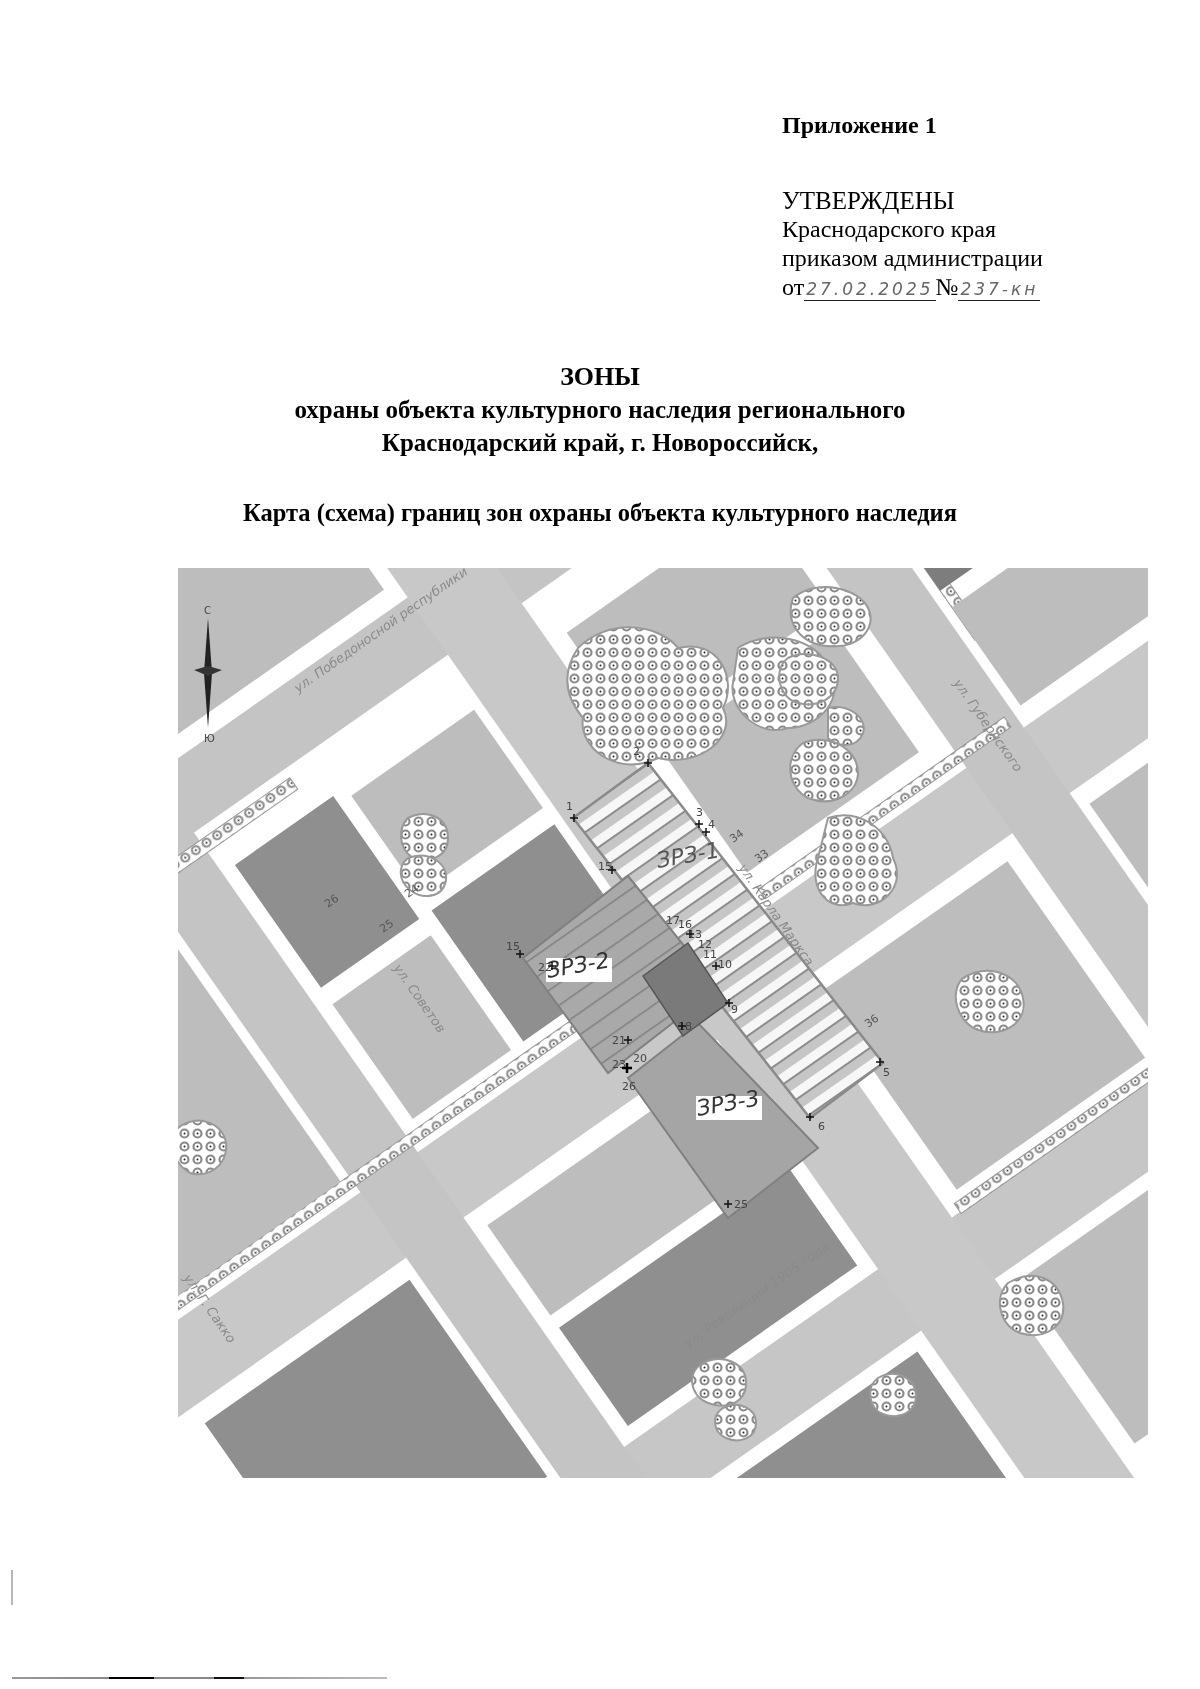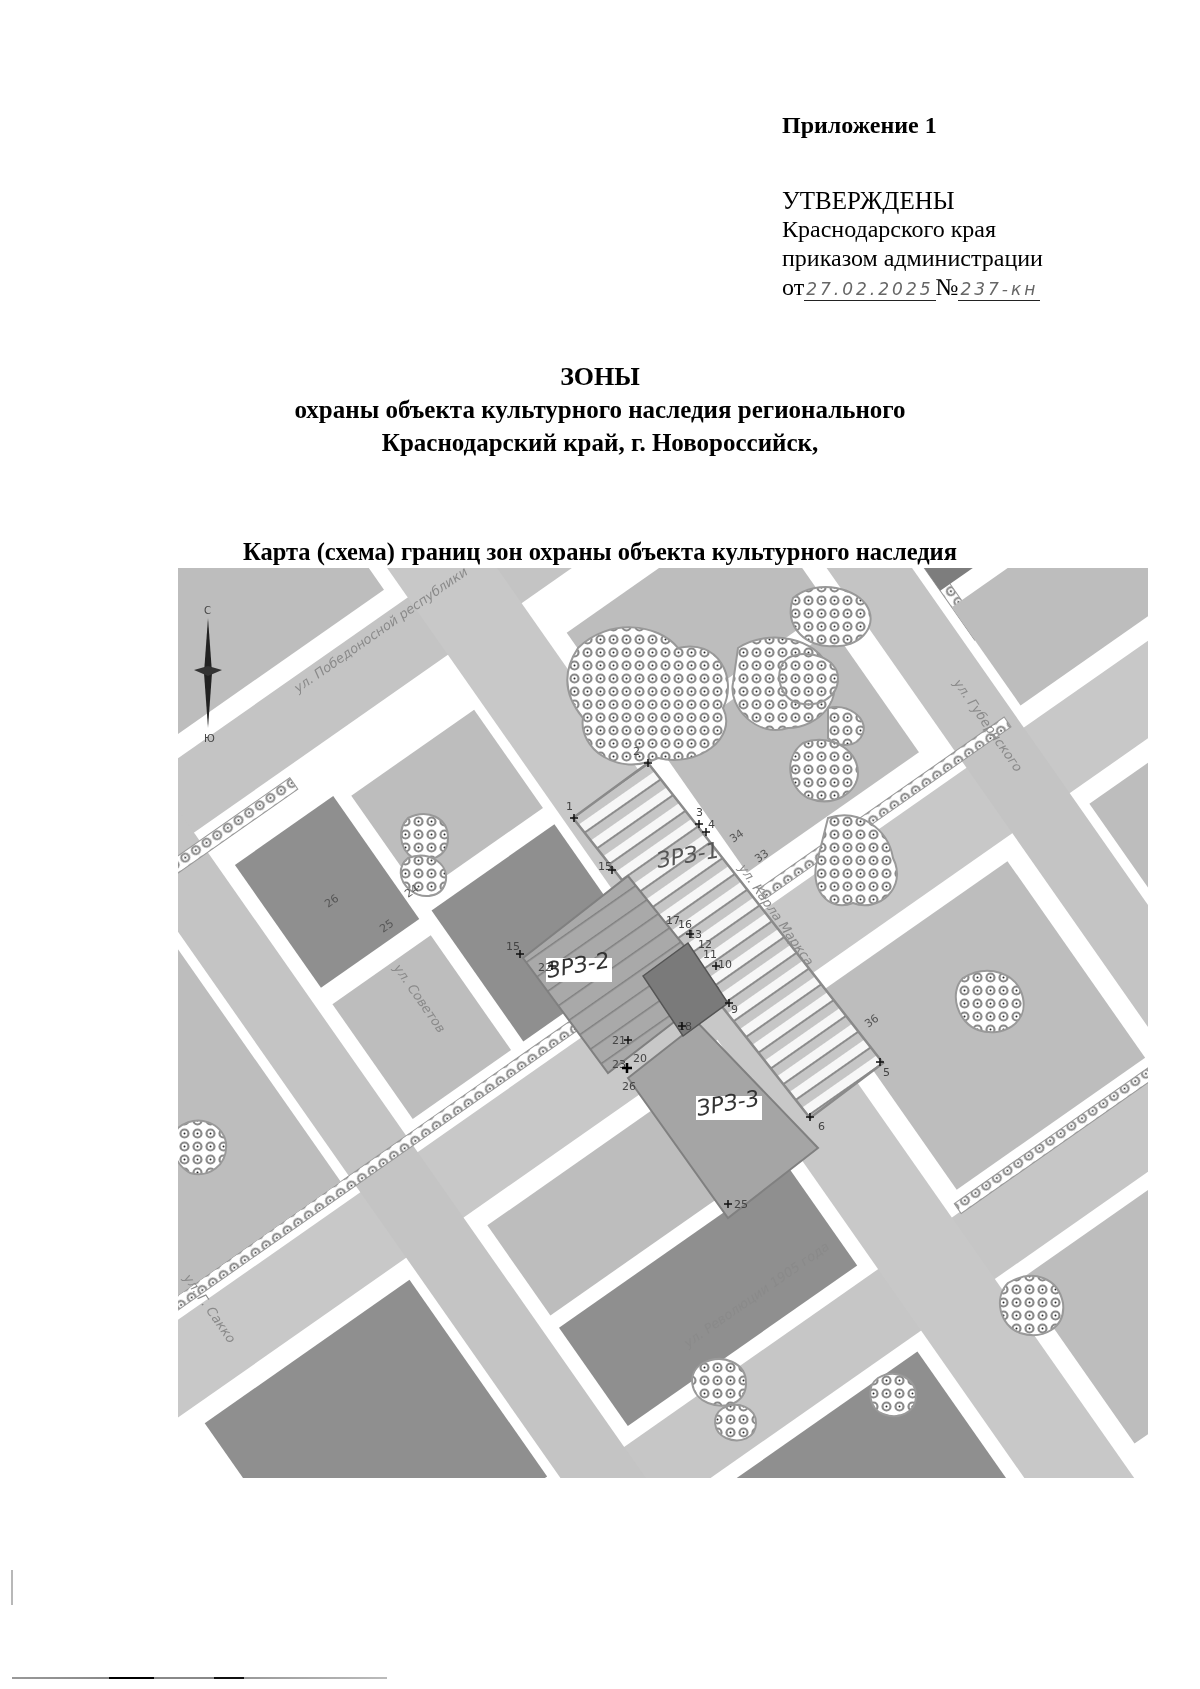--- a/index.html
+++ b/index.html
@@ -4,21 +4,21 @@
 <style>
   html, body { margin:0; padding:0; background:#ffffff; }
   body { width:1200px; height:1689px; position:relative; overflow:hidden; font-family:"Liberation Serif", serif; color:#000; }
   .appendix { position:absolute; left:782px; top:112px; font-size:24px;font-weight:bold; }
   .approve { position:absolute; left:782px; top:186px; font-size:24px; line-height:29px; }
   .approve .hdr { font-size:25px; }
   .order-line { white-space:nowrap; }
   .hand { font-family:"DejaVu Sans", sans-serif; font-style:italic; font-size:17px; color:#666; letter-spacing:3px; border-bottom:1.5px solid #222; display:inline-block; padding:0 2px; line-height:22px; }
   .title-block { position:absolute; left:0; width:1200px; top:318px; text-align:center; font-weight:bold; font-size:25px; line-height:33px;margin-top:42px; }
   .title-block .main { font-size:26px; }
-  .map-caption { position:absolute; left:0; width:1200px; top:538px; text-align:center; font-weight:bold; font-size:24.5px; }
+  .map-caption { position:absolute; left:0; width:1200px; top:499px; text-align:center; font-weight:bold; font-size:24.5px; }
   .map { position:absolute; left:178px; top:568px; width:970px; height:910px; }
   .margin-mark { position:absolute; left:11px; top:1570px; width:2px; height:35px; background:#b8b8b8; }
   .footer-rule { position:absolute; left:12px; top:1677px; width:375px; height:2px; background:linear-gradient(90deg,#999 0%,#888 26%,#000 26%,#000 38%,#888 38%,#888 54%,#111 54%,#111 62%,#999 62%,#bbb 100%); }
 </style>
 </head>
 <body>
 
 <div class="appendix">Приложение 1</div>
 
 <div class="approve">

